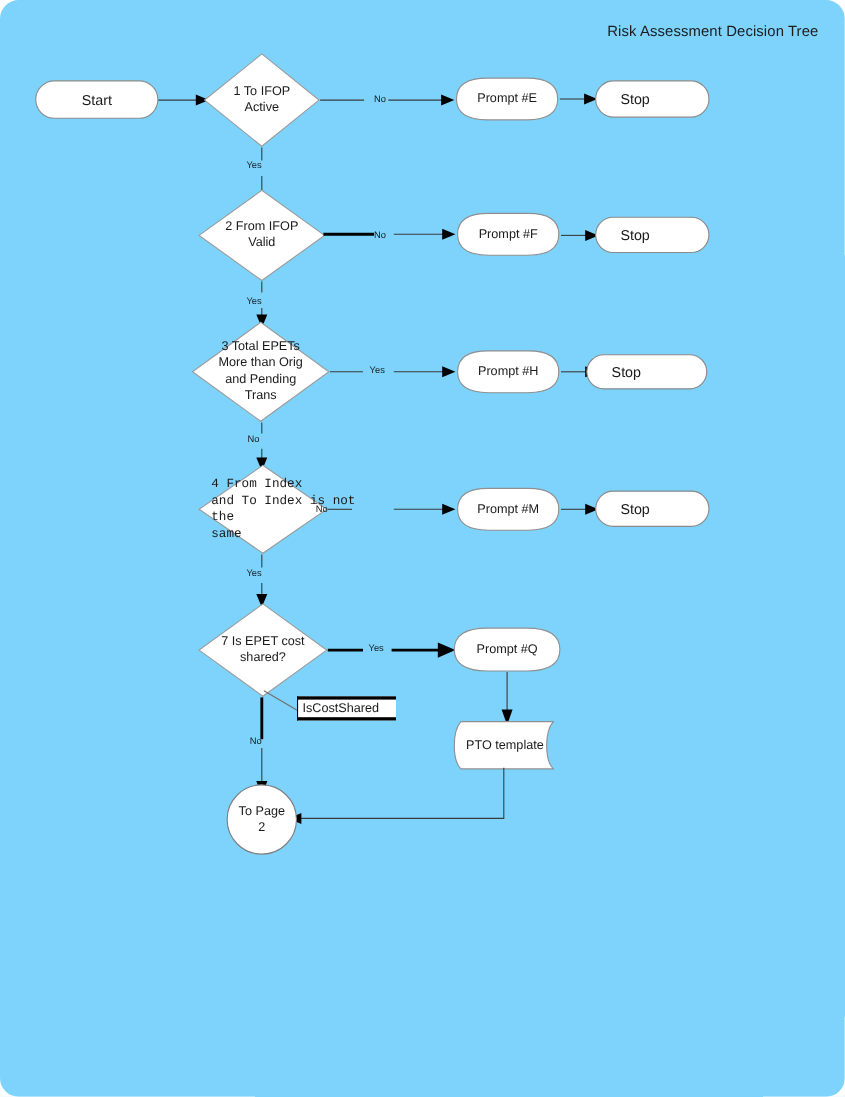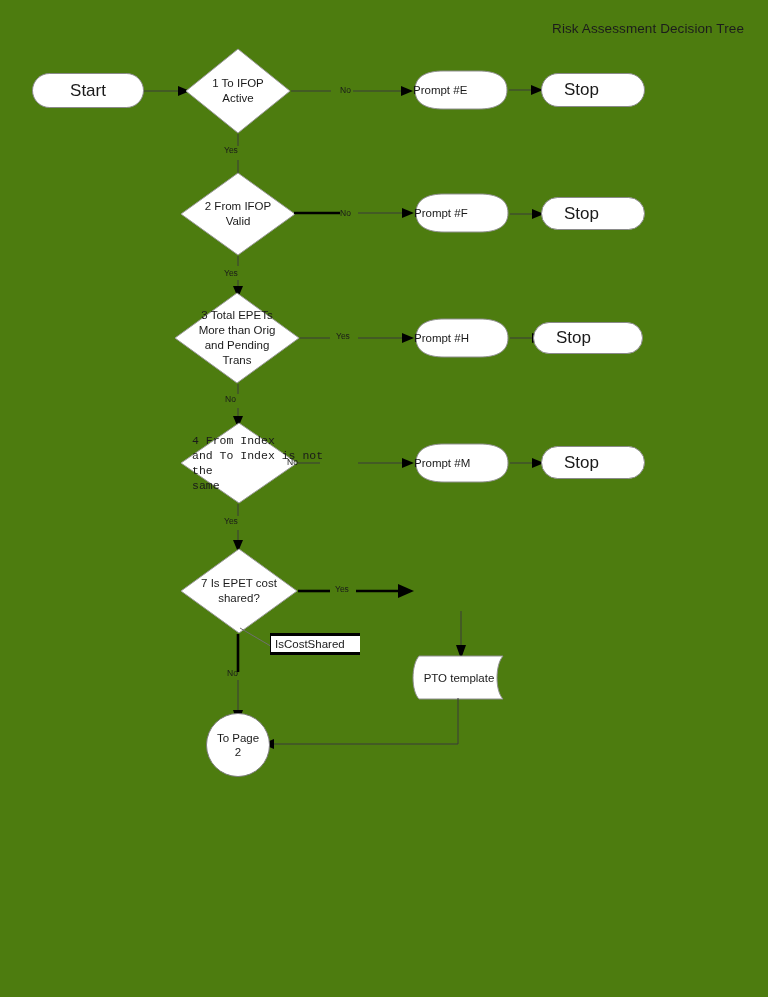--- a/index.html
+++ b/index.html
@@ -10,21 +10,22 @@
   }
   body {
     font-family: "Liberation Sans", sans-serif;
     color: #1a1a1a;
   }
   #page {
     position: relative;
     width: 768px;
     height: 997px;
     overflow: hidden;
-    background: #4d7c0f;
+    background: #7dd3fc;
+    border-radius: 17px;
   }
   .abs { position: absolute; }
 
   
   #title {
     top: 21px;
     left: 0;
     width: 744px;
     text-align: right;
     font-size: 13.5px;
@@ -45,21 +46,21 @@
   .term {
     border: 1px solid #8a8a8a;
     border-radius: 999px;
     background: #fff;
     box-sizing: border-box;
   }
   .term .lbl {
     position: absolute;
     top: 50%;
     transform: translateY(-50%);
-    font-size: 17px;
+    font-size: 13px;
     color: #1a1a1a;
   }
   .term.center .lbl { left: 0; right: 0; text-align: center; }
   .term.leftal .lbl { left: 22px; text-align: left; }
 
   
   .diamond-wrap { }
   .diamond-wrap svg { display: block; overflow: visible; }
   .diamond-wrap .dtext {
     position: absolute;
@@ -73,21 +74,21 @@
     pointer-events: none;
   }
 
   
   .prompt svg { display: block; overflow: visible; }
   .prompt .lbl {
     position: absolute;
     top: 50%;
     left: 0; right: 0;
     transform: translateY(-50%);
-    text-align: left;
+    text-align: center;
     font-size: 11.5px;
     color: #1a1a1a;
     pointer-events: none;
   }
 
   
   .store svg { display: block; overflow: visible; }
   .store .lbl {
     position: absolute;
     top: 50%;
@@ -345,20 +346,26 @@
 shared?</div>
   </div>
 
   <svg class="abs conn bold" style="left:298px; top:583px; width:116px; height:16px;" viewBox="0 0 116 16">
     <line x1="0" y1="8" x2="32" y2="8"></line>
     <line x1="58" y1="8" x2="102" y2="8"></line>
     <polygon class="head" points="100,1 116,8 100,15"></polygon>
   </svg>
   <div class="abs elabel" style="left:335px; top:584px;">Yes</div>
 
+  <div class="abs prompt" style="left:411px; top:570px; width:100px; height:41px;">
+    <svg width="100" height="41" viewBox="0 0 100 41">
+      <path d="M2,20.5 C2,6 15,1 32,1 L68,1 C85,1 98,6 98,20.5 C98,35 85,40 68,40 L32,40 C15,40 2,35 2,20.5 Z" fill="#ffffff" stroke="#8f8f8f" stroke-width="1"></path>
+    </svg>
+    <span class="lbl">Prompt #Q</span>
+  </div>
 
   <svg class="abs conn" style="left:453px; top:611px; width:16px; height:48px;" viewBox="0 0 16 48">
     <line x1="8" y1="0" x2="8" y2="36"></line>
     <polygon class="head" points="3,34 8,48 13,34"></polygon>
   </svg>
 
   <div class="abs store" style="left:407px; top:655px; width:104px; height:45px;">
     <svg width="104" height="45" viewBox="0 0 104 45">
       <path d="M12,1 L96,1 C88,10 88,36 96,44 L12,44 C4,36 4,10 12,1 Z" fill="#ffffff" stroke="#8f8f8f" stroke-width="1"></path>
     </svg>

